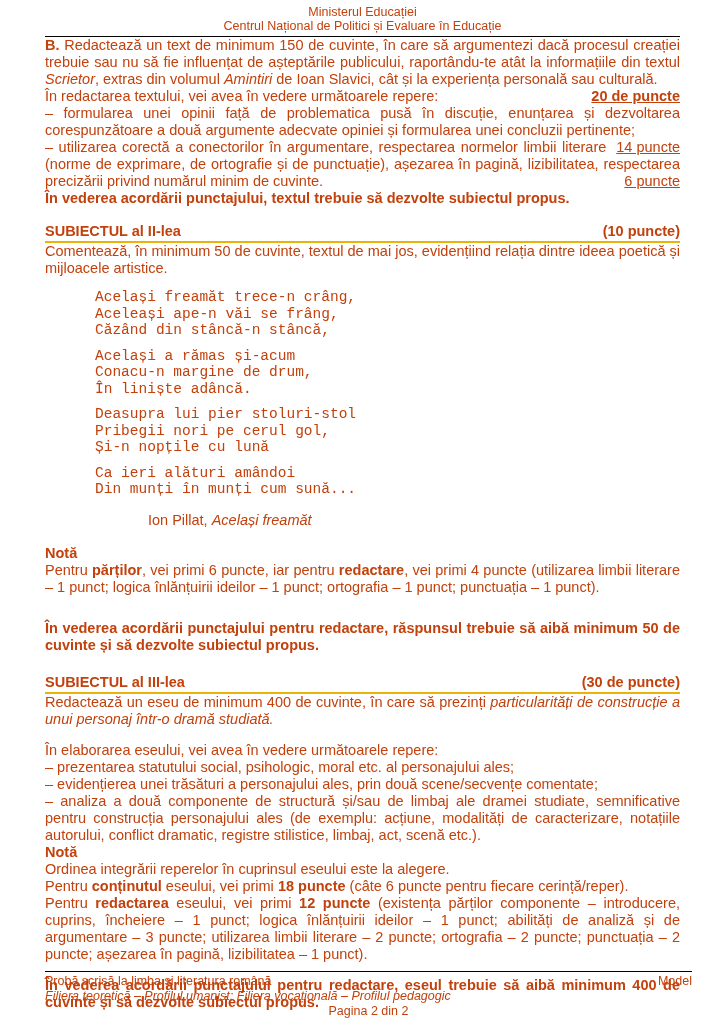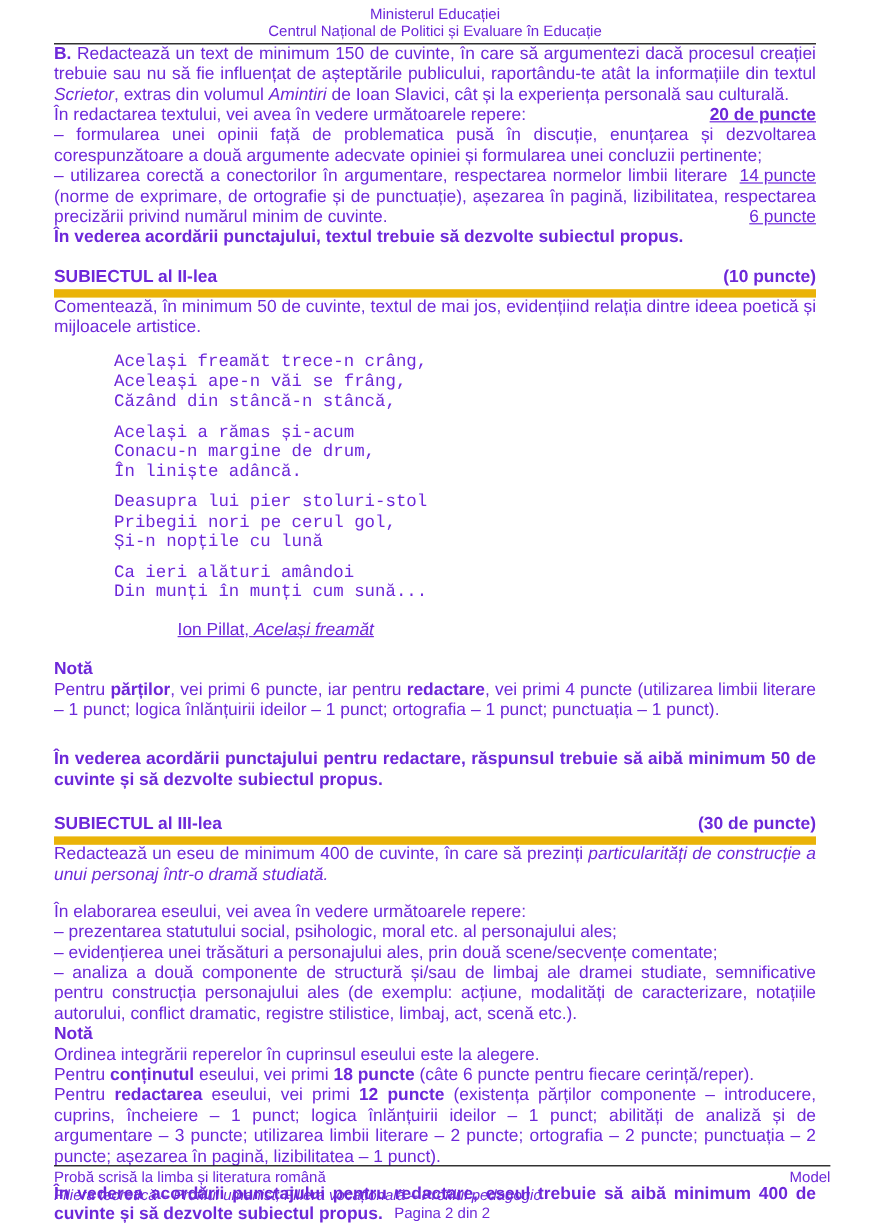--- a/index.html
+++ b/index.html
@@ -3,21 +3,21 @@
 <meta charset="utf-8">
 <style>
   * { box-sizing: border-box; }
   html, body { margin: 0; padding: 0; background: #ffffff; }
   .page {
     position: relative;
     width: 724px;
     height: 1024px;
     margin: 0 auto;
     background: #ffffff;
-    color: #6d28d9;
+    color: #c2410c;
     font-family: "Liberation Sans", "DejaVu Sans", sans-serif;
     font-size: 14.5px;
     line-height: 17px;
     padding: 5px 44px 0 45px;
     overflow: hidden;
   }
   .hdr { text-align: center; font-size: 12.5px; line-height: 14px; }
   .hdr-rule { border: none; border-top: 1.5px solid #000; margin: 3px 0 0 0; }
   p { margin: 0; text-align: justify; }
   .b { font-weight: bold; }
@@ -26,27 +26,27 @@
   .mt6  { margin-top: 0; }
   .mt8  { margin-top: 24px; }
   .mt14 { margin-top: 14px; }
   .mt16 { margin-top: 16px; }
   .mt20 { margin-top: 20px; }
   .subj-heading {
     display: flex;
     justify-content: space-between;
     align-items: baseline;
     font-weight: bold;
-    border-bottom: 7px solid #eab308;
+    border-bottom: 2px solid #eab308;
     padding-bottom: 1px;
   }
   .poem { padding-left: 50px; margin-top: 12px; line-height: 16.5px; }
   .stanza { margin-bottom: 9px; font-family: Liberation Mono, monospace; }
   .stanza:last-child { margin-bottom: 0; }
-  .attribution { padding-left: 103px; margin-top: 14px; text-align: left; text-decoration: underline; }
+  .attribution { padding-left: 103px; margin-top: 14px; text-align: left; }
   .footer {
     position: absolute;
     left: 45px;
     right: 32px;
     bottom: 5px;
     font-size: 12.5px;
     line-height: 15px;
   }
   .footer-rule { border: none; border-top: 1.5px solid #000; margin: 0 0 2px 0; }
   .footer-row { display: flex; justify-content: space-between; }

